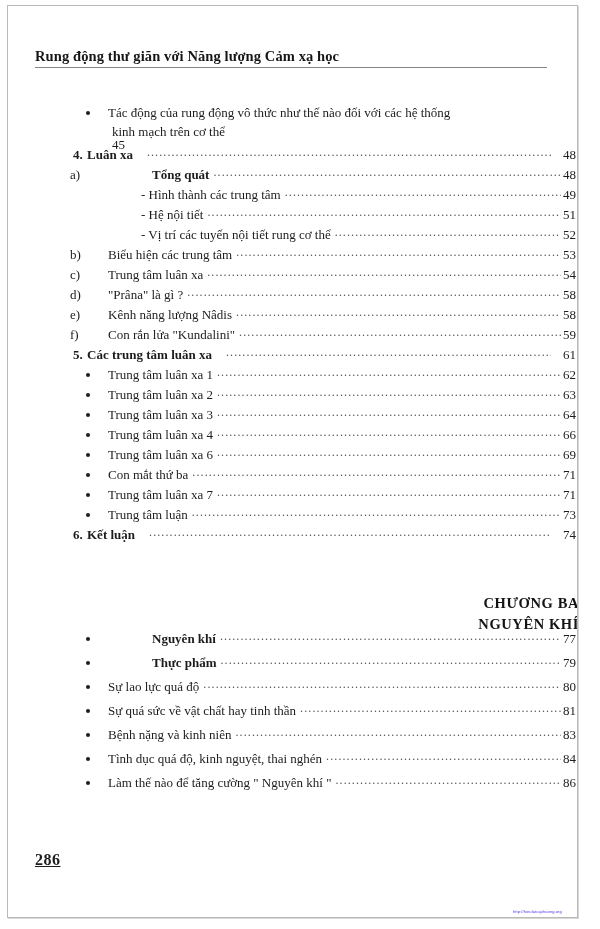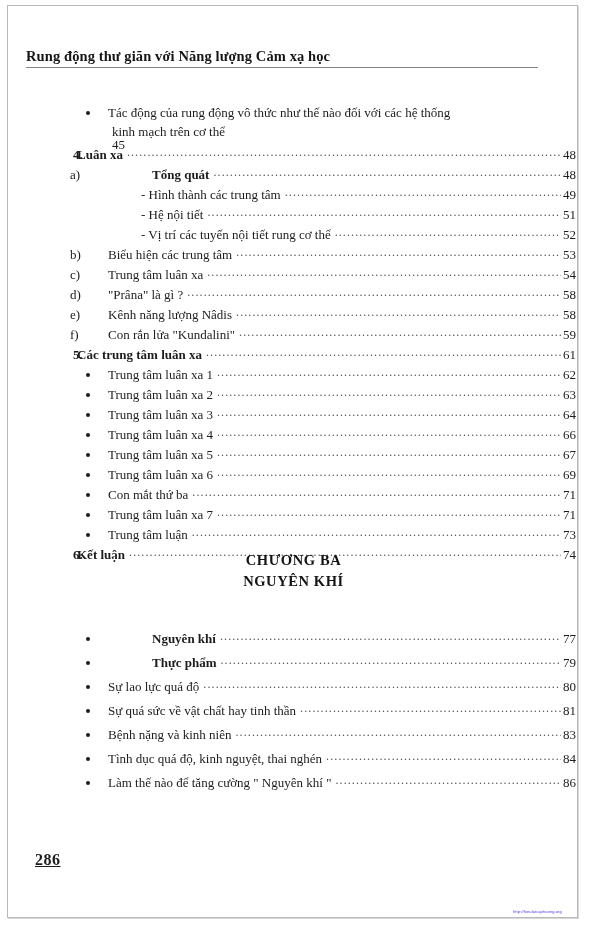--- a/index.html
+++ b/index.html
@@ -25,21 +25,21 @@
     background: #ffffff;
     border: 1px solid #b9b9b9;
     box-sizing: border-box;
     box-shadow: 1px 1px 0 #d8d8d8;
     overflow: hidden;
   }
 
   
   .header-block {
     position: absolute;
-    left: 18px;
+    left: 27px;
     top: 42px;
     width: 512px;
   }
   .header-title {
     font-family: "Liberation Serif", serif;
     font-weight: bold;
     font-size: 14.5px;
     letter-spacing: 0.1px;
     color: #161616;
     white-space: nowrap;
@@ -102,21 +102,21 @@
     min-width: 16px;
     font-size: 13px;
     color: #1c1c1c;
   }
 
   
   .toc-row.wrap-first { height: 19px; }
   .toc-row.wrap-cont  { height: 21px; }
 
   
-  .lvl-num    { padding-left: 21px; }     
+  .lvl-num    { padding-left: 21px; gap: 10px; }     
   .lvl-alpha  { padding-left: 62px; }     
   .lvl-dash   { padding-left: 133px; }    
   .lvl-bullet { padding-left: 78px; }     
   .lvl-cont   { padding-left: 100px; flex-direction: column; }    
 
   .marker-num   { width: 0; }
   .marker-alpha { width: 38px; }
   .marker-bullet{ width: 22px; font-size: 13px; line-height: 1; }
   .bullet-dot {
     display: inline-block;
@@ -127,23 +127,23 @@
     vertical-align: middle;
     margin-bottom: 2px;
   }
 
   .bold { font-weight: bold; margin-left: 44px; }
 
   
   .chapter {
     position: absolute;
     left: 0;
-    top: 544px;
+    top: 587px;
     width: 571px;
-    text-align: center;
+    text-align: right;
   }
   .chapter-line {
     font-weight: bold;
     font-size: 14.5px;
     letter-spacing: 0.6px;
     line-height: 21px;
     color: #141414;
   }
 
   
@@ -290,26 +290,20 @@
       <span class="pageno">64</span>
     </div>
     <div class="toc-row lvl-bullet">
       <span class="marker marker-bullet"><span class="bullet-dot"></span></span>
       <span class="label">Trung tâm luân xa 4</span>
       <span class="leader"></span>
       <span class="pageno">66</span>
     </div>
     <div class="toc-row lvl-bullet">
       <span class="marker marker-bullet"><span class="bullet-dot"></span></span>
-      <span class="label">Trung tâm luân xa 5</span>
-      <span class="leader"></span>
-      <span class="pageno">67</span>
-    </div>
-    <div class="toc-row lvl-bullet">
-      <span class="marker marker-bullet"><span class="bullet-dot"></span></span>
       <span class="label">Trung tâm luân xa 6</span>
       <span class="leader"></span>
       <span class="pageno">69</span>
     </div>
     <div class="toc-row lvl-bullet">
       <span class="marker marker-bullet"><span class="bullet-dot"></span></span>
       <span class="label">Con mắt thứ ba</span>
       <span class="leader"></span>
       <span class="pageno">71</span>
     </div>

